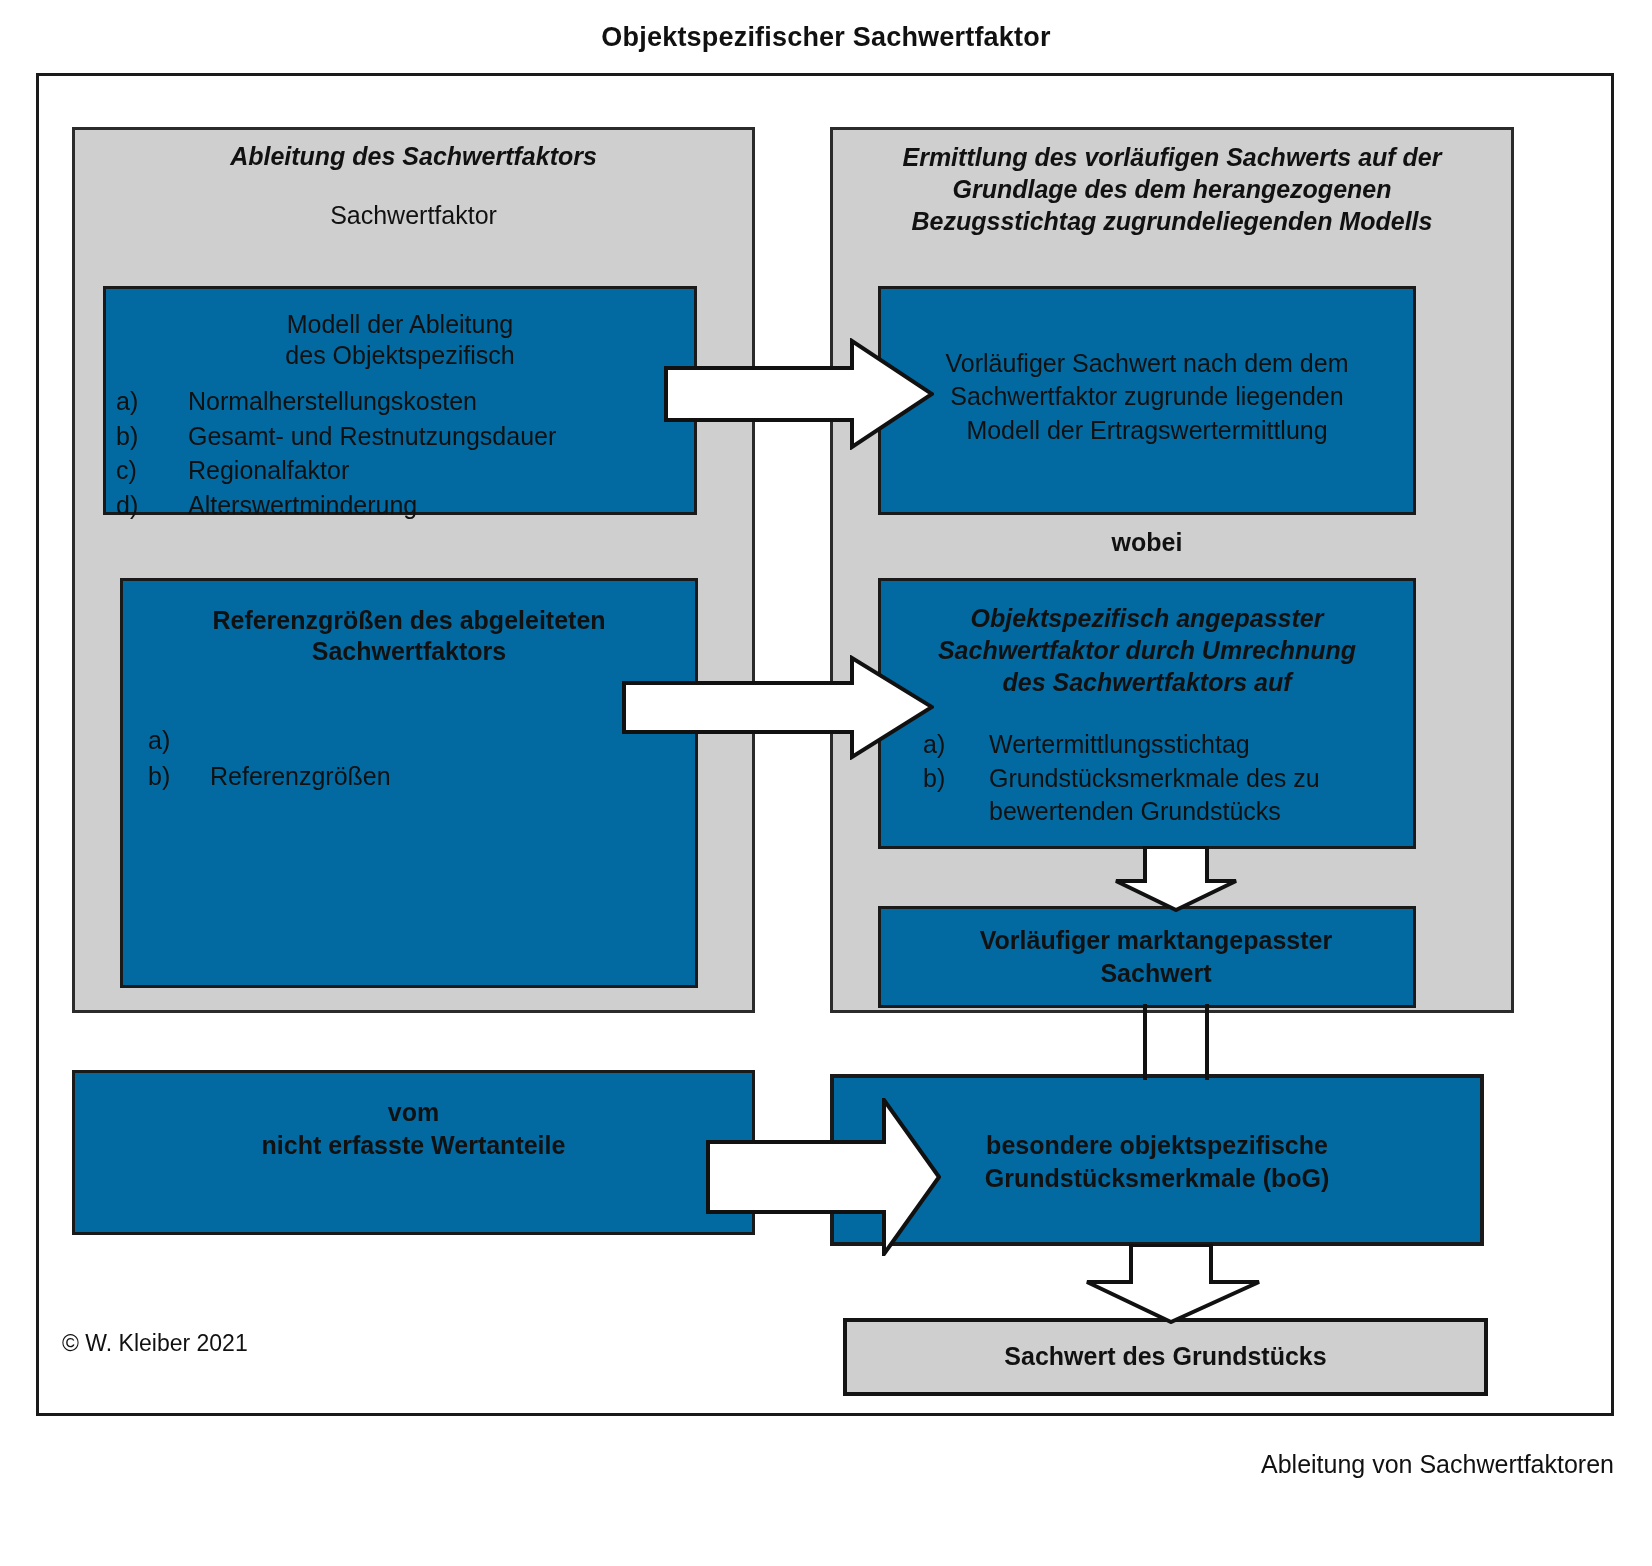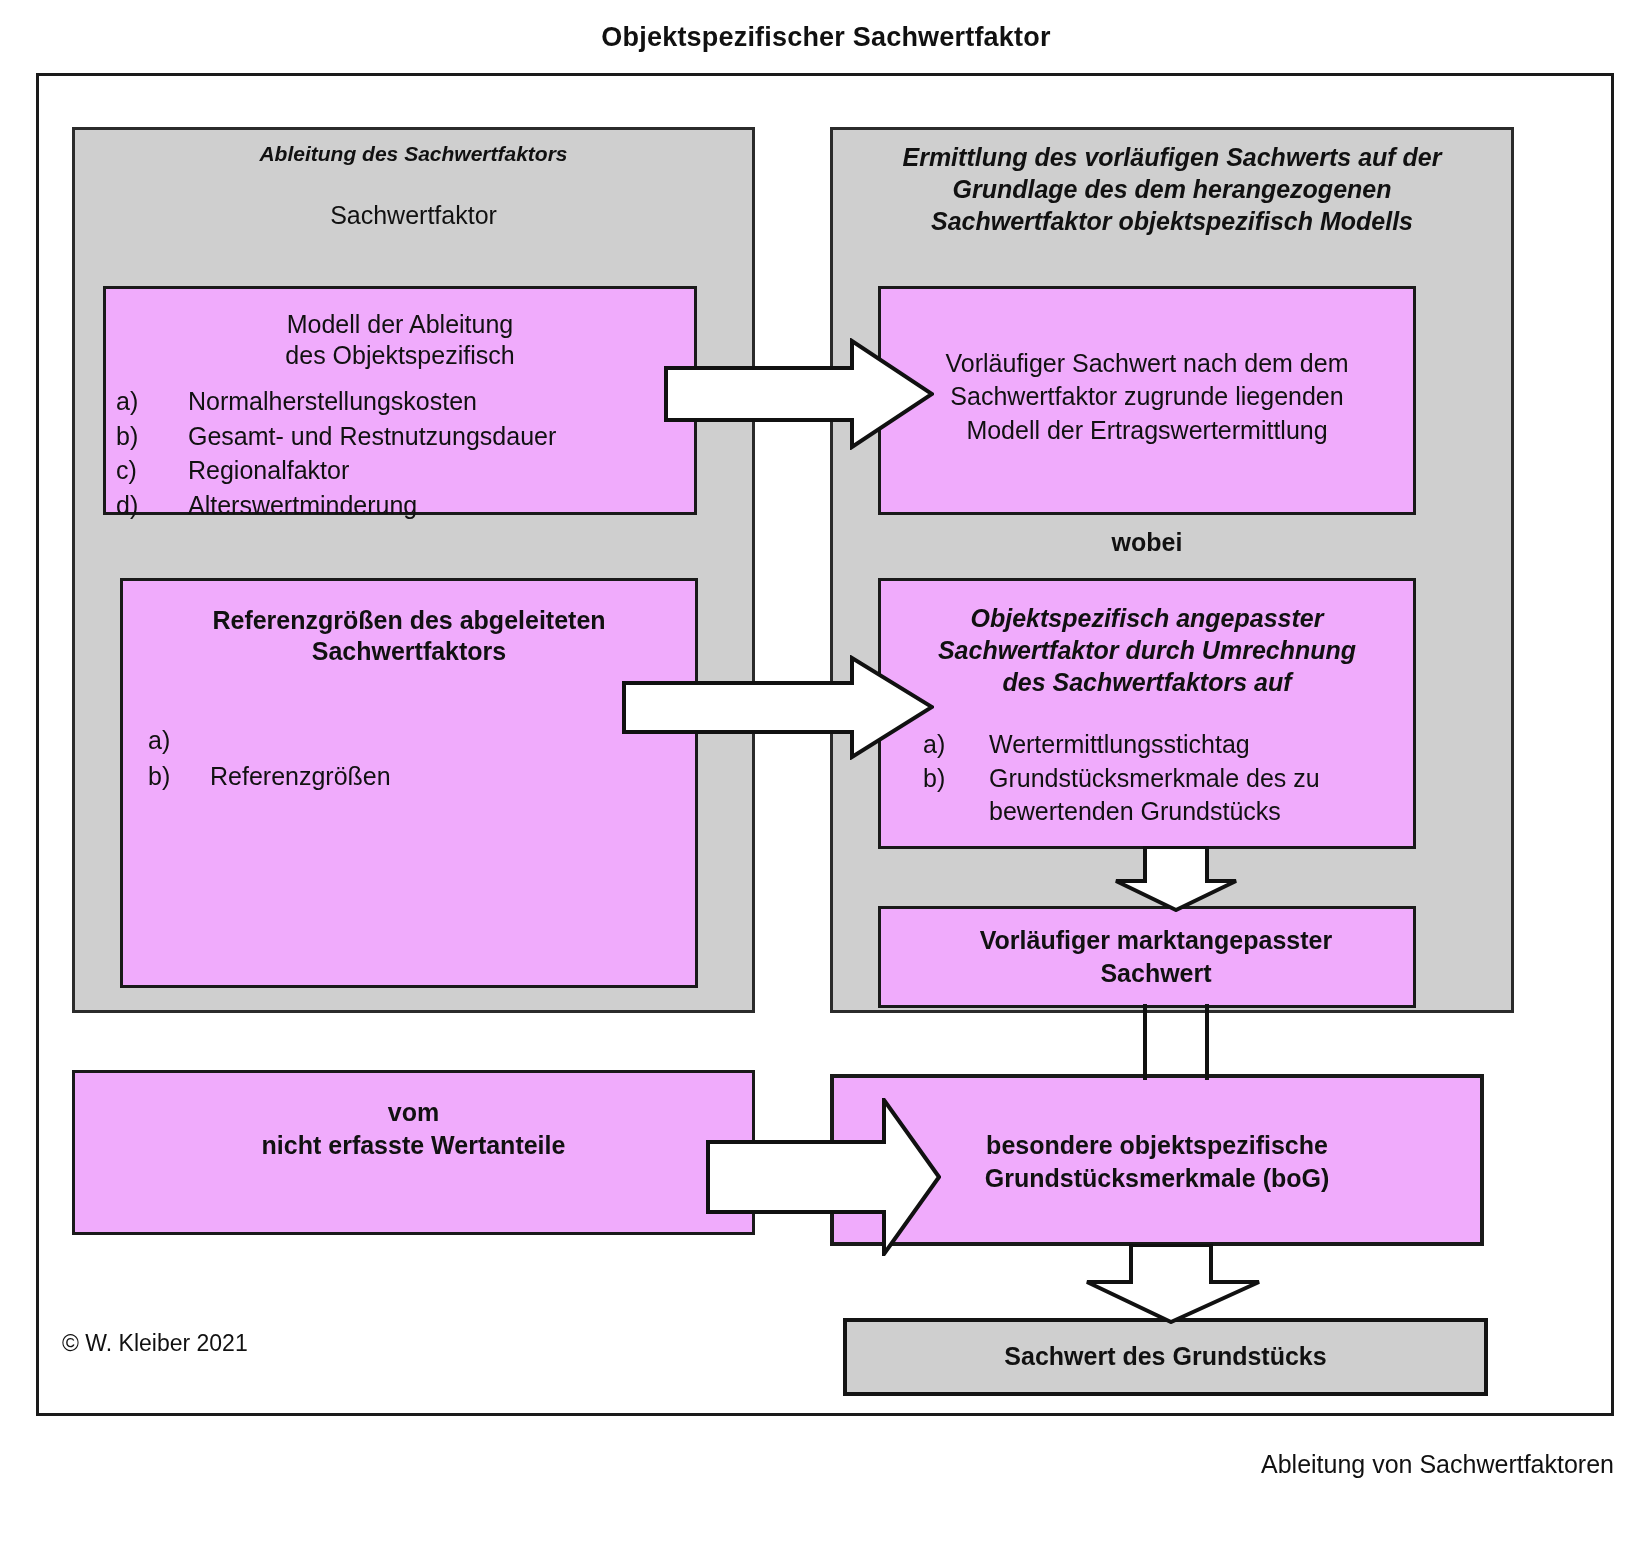--- a/index.html
+++ b/index.html
@@ -20,21 +20,21 @@
   .outer-frame{
     border:3px solid #1a1a1a;
     background:#ffffff;
   }
   .panel{
     border:3px solid #2b2b2b;
     background:#cfcfcf;
   }
   .white-box{
     border:3px solid #1a1a1a;
-    background:#f0abfc;
+    background:#0369a1;
   }
   .grey-box{
     border:4px solid #141414;
     background:#cfcfcf;
   }
   .txt{text-align:center;line-height:1.22;}
   .bold{font-weight:bold;}
   .bi{font-weight:bold;font-style:italic;}
   .reg{font-weight:normal;}
   
@@ -61,21 +61,21 @@
 <body>
 
 <div id="canvas">
 
   <div class="box" id="title">Objektspezifischer Sachwertfaktor</div>
 
   <div class="box outer-frame" style="left:36px;top:73px;width:1578px;height:1343px;"></div>
 
   <div class="box panel" style="left:72px;top:127px;width:683px;height:886px;"></div>
 
-  <div class="box txt bi" style="left:82px;top:141px;width:663px;font-size:21px;">Ableitung des Sachwertfaktors</div>
+  <div class="box txt bi" style="left:82px;top:141px;width:663px;font-size:25px;">Ableitung des Sachwertfaktors</div>
 
   <div class="box txt reg" style="left:82px;top:200px;width:663px;font-size:25px;">Sachwertfaktor</div>
 
   <div class="box white-box" style="left:103px;top:286px;width:594px;height:229px;">
     <div class="txt reg" style="margin-top:20px;font-size:25px;">Modell der Ableitung</div>
     <div class="txt reg" style="font-size:25px;">des  Objektspezifisch</div>
 
     <div style="margin-top:14px;font-size:25px;line-height:1.38;">
       <div class="list-row">
         <span class="list-key" style="width:72px;padding-left:10px;">a)</span>
@@ -109,21 +109,21 @@
         <span class="list-val">Referenzgrößen</span>
       </div>
     </div>
   </div>
 
   <div class="box panel" style="left:830px;top:127px;width:684px;height:886px;"></div>
 
   <div class="box txt bi" style="left:842px;top:141px;width:660px;font-size:25px;line-height:1.28;">
     <div>Ermittlung des vorläufigen Sachwerts auf der</div>
     <div>Grundlage des dem herangezogenen</div>
-    <div>Sachwertfaktor objektspezifisch Modells</div>
+    <div>Bezugsstichtag zugrundeliegenden Modells</div>
   </div>
 
   <div class="box white-box" style="left:878px;top:286px;width:538px;height:229px;">
     <div style="margin-top:58px;font-size:25px;line-height:1.33;" class="txt reg">
       <div>Vorläufiger Sachwert nach dem dem</div>
       <div>Sachwertfaktor zugrunde liegenden</div>
       <div>Modell der Ertragswertermittlung</div>
     </div>
   </div>
 

